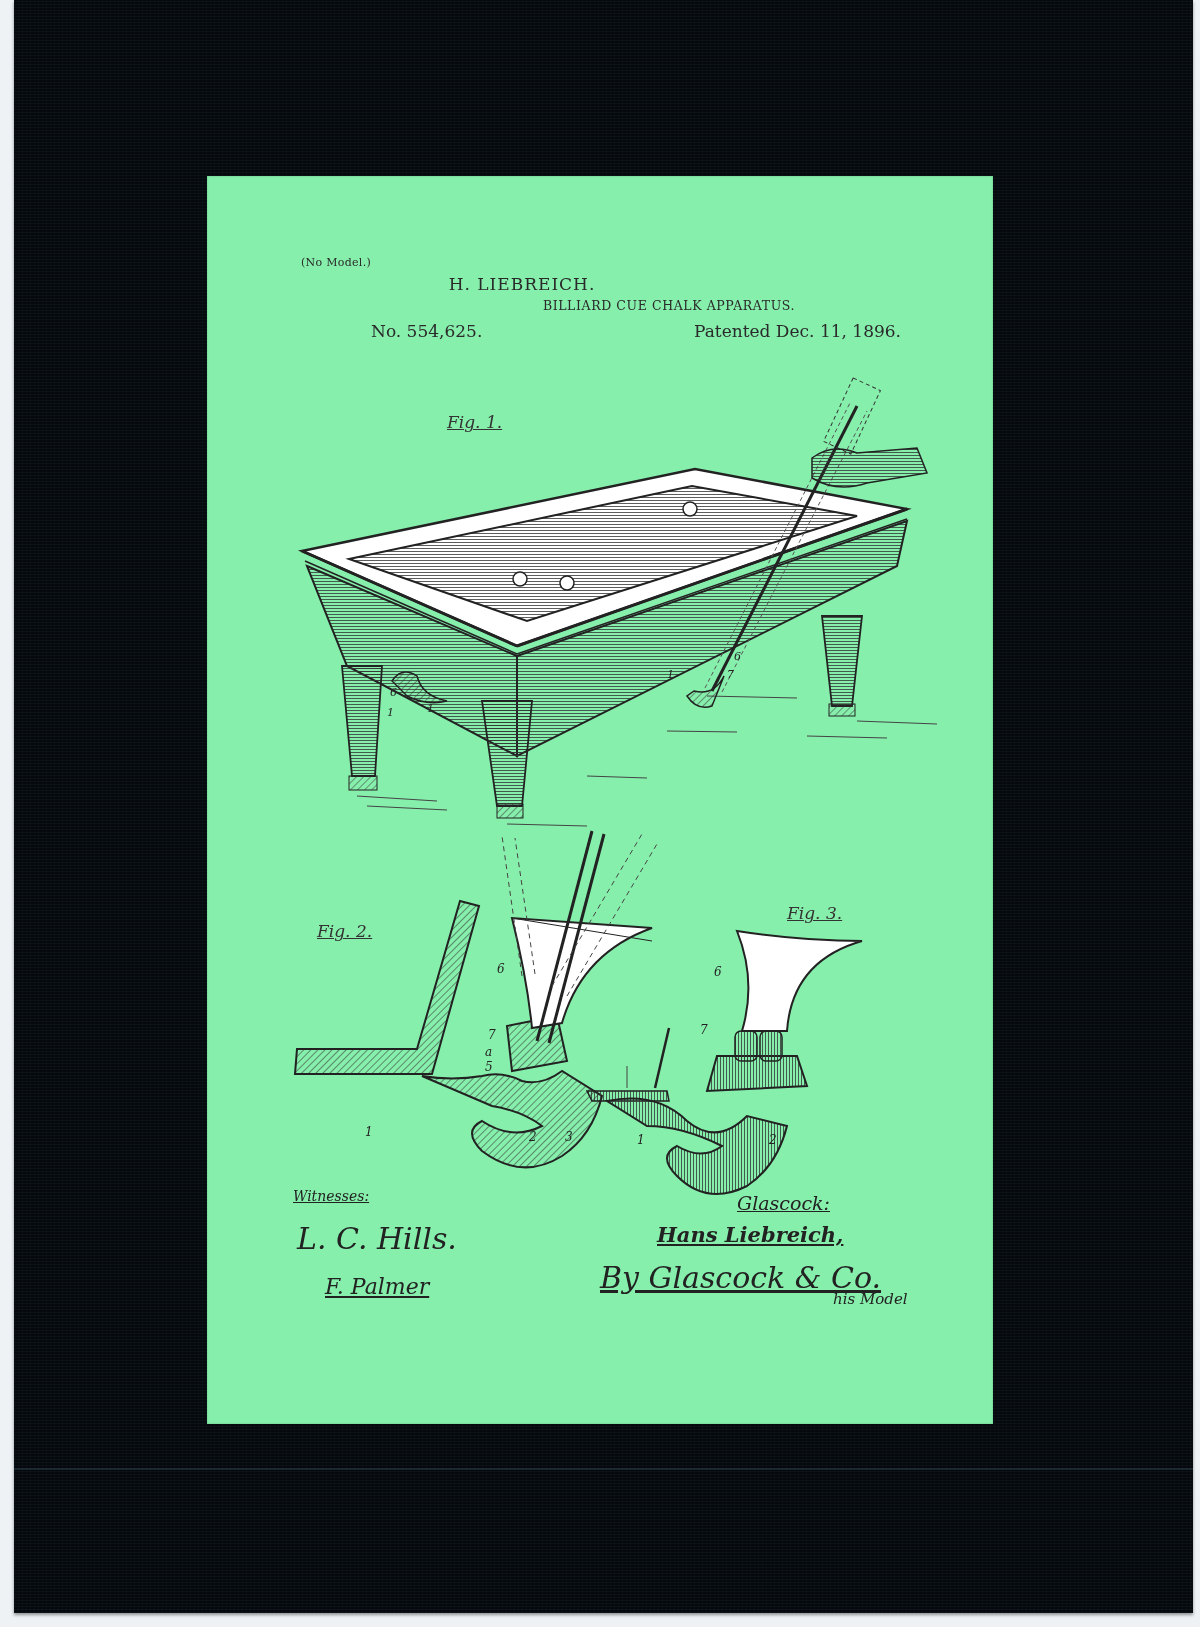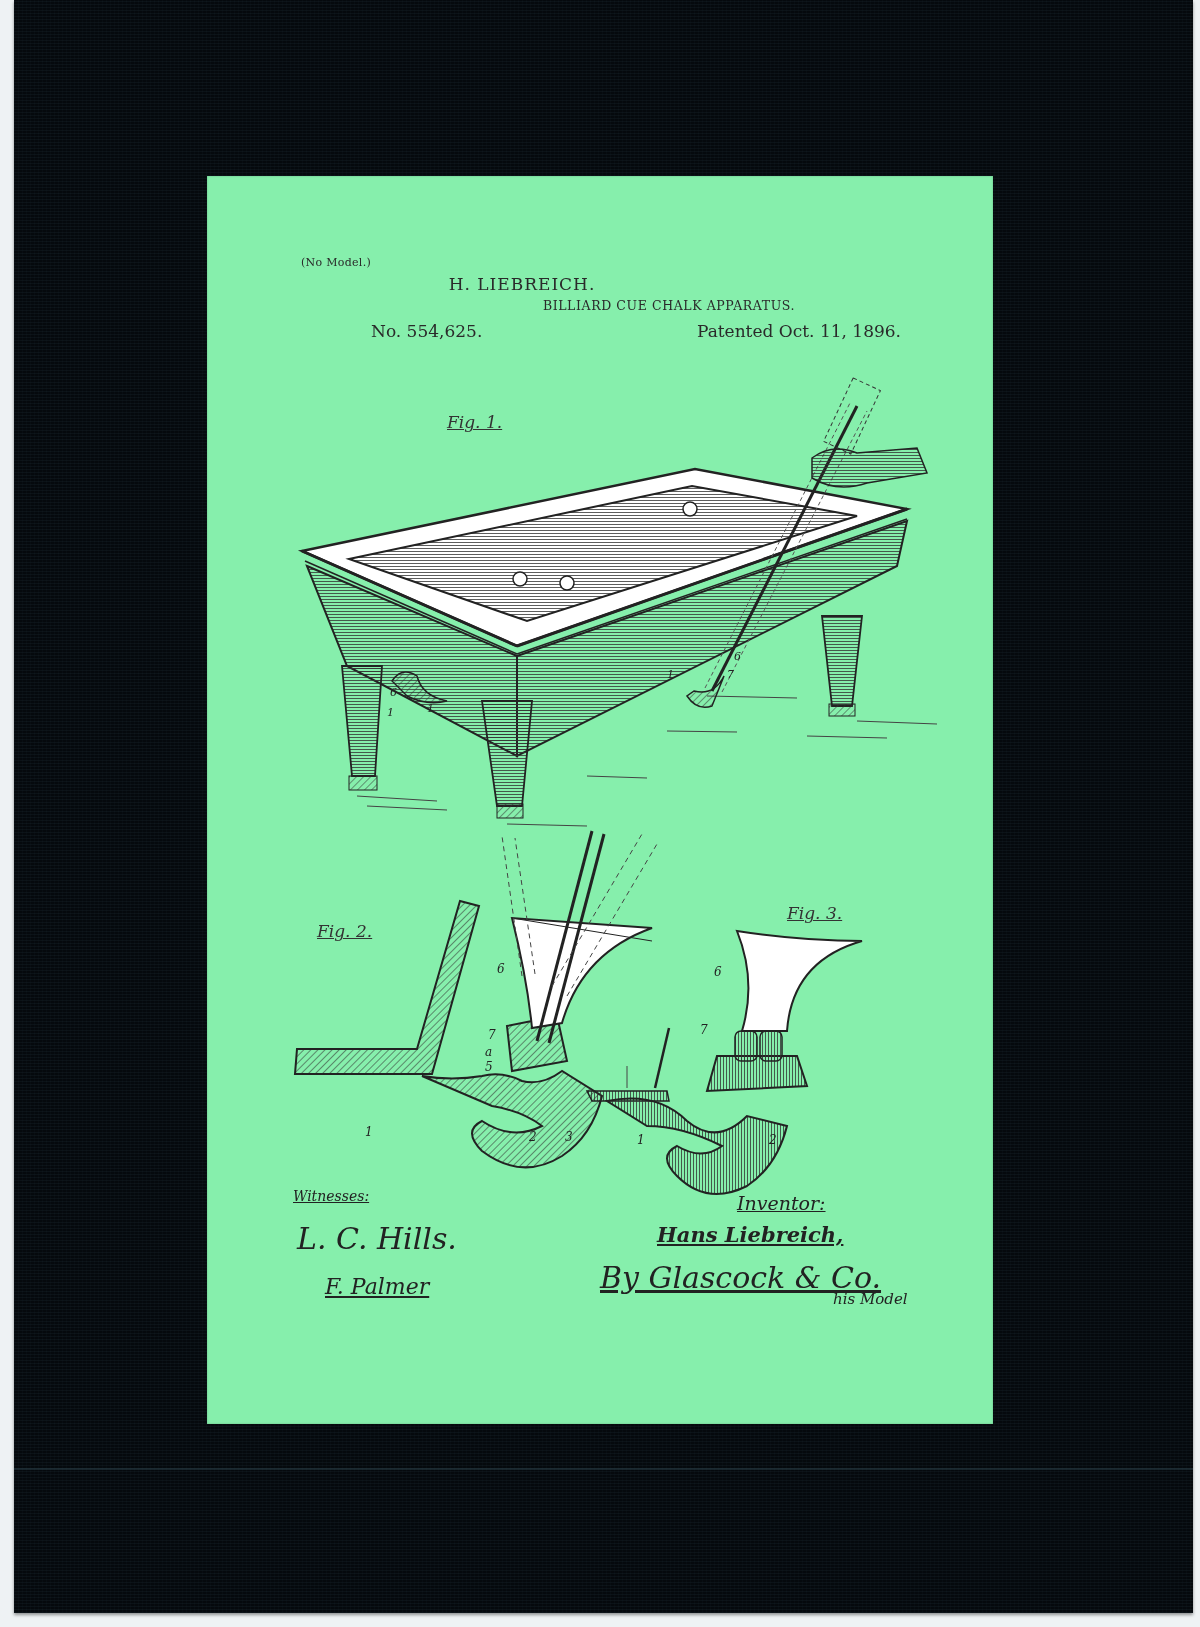--- a/index.html
+++ b/index.html
@@ -26,21 +26,21 @@
 
 <div class="mat">
   <div class="mat-bevel"></div>
 </div>
 
 <div class="window">
   <div class="hdr nomodel">(No Model.)</div>
   <div class="hdr inventor-name">H. LIEBREICH.</div>
   <div class="hdr title">BILLIARD CUE CHALK APPARATUS.</div>
   <div class="hdr patno">No. 554,625.</div>
-  <div class="hdr patdate">Patented Oct. 11, 1896.</div>
+  <div class="hdr patdate">Patented Dec. 11, 1896.</div>
 
   <div class="figlabel" style="left:240px;top:236px;">Fig. 1.</div>
   <svg style="left:0;top:0;" width="786" height="700" viewBox="0 0 786 700">
     <defs>
       <pattern id="hatchH" width="6" height="3" patternUnits="userSpaceOnUse">
         <line x1="0" y1="0.5" x2="6" y2="0.5" stroke="#333" stroke-width="0.8"></line>
       </pattern>
       <pattern id="hatchD" width="5" height="5" patternUnits="userSpaceOnUse" patternTransform="rotate(45)">
         <line x1="0" y1="0" x2="0" y2="5" stroke="#333" stroke-width="1"></line>
       </pattern>
@@ -147,17 +147,17 @@
       <text x="507" y="120">6</text>
         <text x="493" y="178">7</text>
         <text x="430" y="288">1</text>
         <text x="562" y="288">2</text>
     </g>
   </svg>
 
   <div class="sig" style="left:86px;top:1012px;font-size:14px;text-decoration:underline;">Witnesses:</div>
   <div class="sig" style="left:90px;top:1045px;font-size:30px;">L. C. Hills.</div>
   <div class="sig" style="left:118px;top:1098px;font-size:22px;text-decoration:underline;">F. Palmer</div>
-  <div class="sig" style="left:530px;top:1016px;font-size:19px;text-decoration:underline;">Inventor:</div>
+  <div class="sig" style="left:530px;top:1016px;font-size:19px;text-decoration:underline;">Glascock:</div>
   <div class="sig" style="left:450px;top:1046px;font-size:21px;font-weight:bold;text-decoration:underline;">Hans Liebreich,</div>
   <div class="sig" style="left:393px;top:1084px;font-size:30px;text-decoration:underline;">By Glascock &amp; Co.</div>
   <div class="sig" style="left:626px;top:1114px;font-size:15px;">his Model</div>
 </div>
 
 </body></html>

